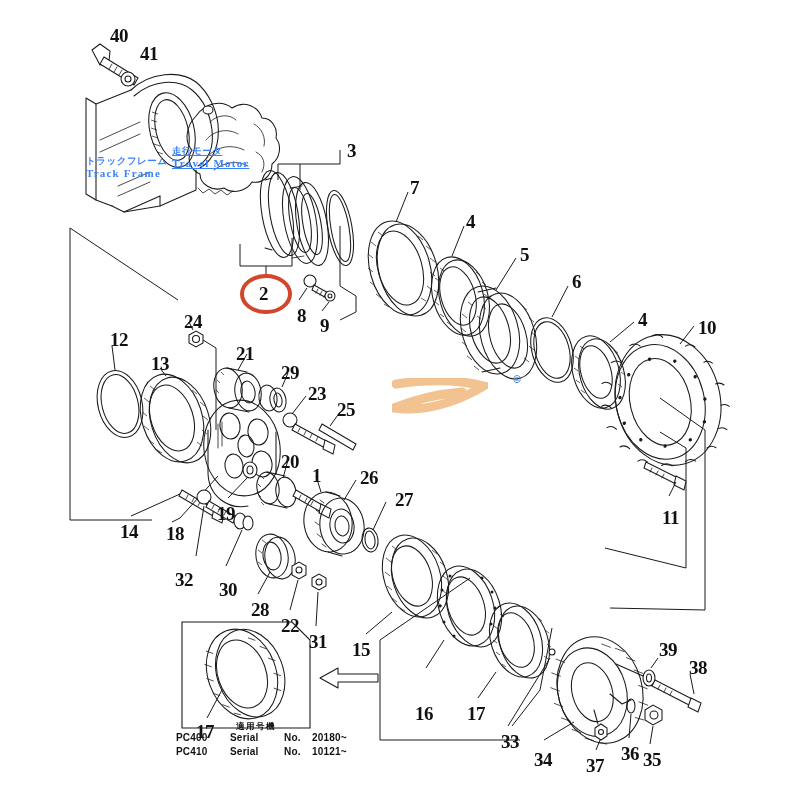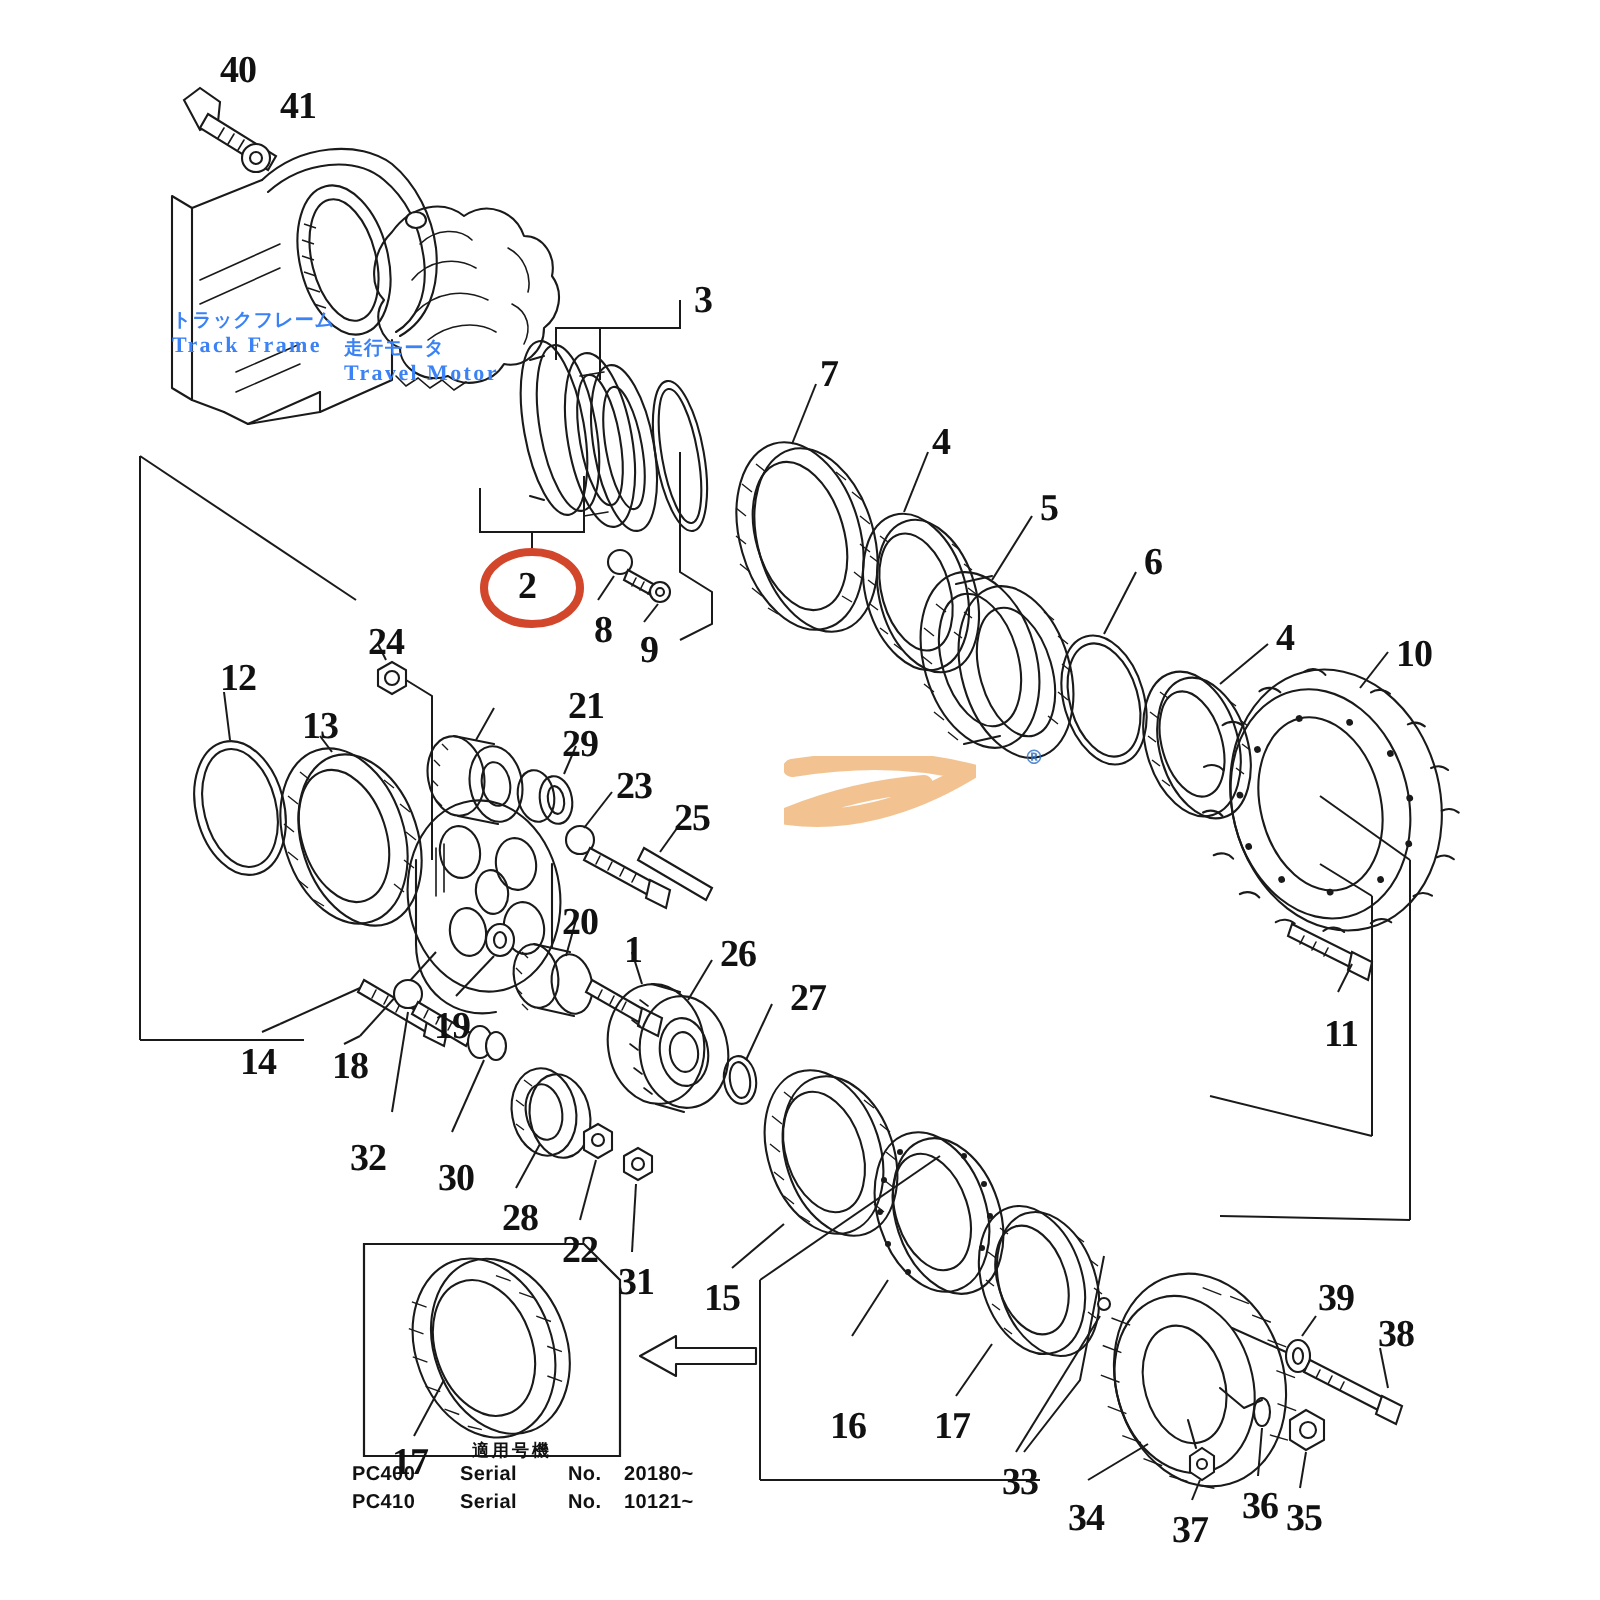--- a/index.html
+++ b/index.html
@@ -558,21 +558,21 @@
     <svg class="wm-swoosh" viewBox="0 0 96 40">
       <path d="M4,6 C30,2 60,0 92,8 C62,26 30,34 2,30 C22,22 44,16 70,14" fill="none" stroke="#f0b97d" stroke-width="9" stroke-linecap="round" opacity="0.85"></path>
     </svg>
     <div class="wm-reg" style="color: rgb(46, 111, 196);">®</div>
   </div>
 
   <div class="complabel" id="lbl-track-frame" style="left: 86px; top: 156px;">
     <span class="jp">トラックフレーム</span>
     <span class="en">Track  Frame</span>
   </div>
-  <div class="complabel" id="lbl-travel-motor" style="left: 172px; top: 170px;">
+  <div class="complabel" id="lbl-travel-motor" style="left: 172px; top: 146px; text-decoration: underline;">
     <span class="jp">走行モータ</span>
     <span class="en">Travel  Motor</span>
   </div>
 
   <div id="serial-note">
     <span class="sn-jp">適用号機</span>
     <span class="sn-row">
       <span class="mdl">PC400</span><span class="ser">Serial</span><span class="no">No.</span><span>20180~</span>
     </span>
     <span class="sn-row">
@@ -589,21 +589,21 @@
       <div class="callout" style="left: 520px; top: 245px;">5</div>
       <div class="callout" style="left: 572px; top: 272px;">6</div>
       <div class="callout" style="left: 638px; top: 310px;">4</div>
       <div class="callout" style="left: 698px; top: 318px;">10</div>
       <div class="callout" style="left: 259px; top: 284px;">2</div>
       <div class="callout" style="left: 297px; top: 306px;">8</div>
       <div class="callout" style="left: 320px; top: 316px;">9</div>
       <div class="callout" style="left: 110px; top: 330px;">12</div>
       <div class="callout" style="left: 184px; top: 312px;">24</div>
       <div class="callout" style="left: 151px; top: 354px;">13</div>
-      <div class="callout" style="left: 236px; top: 344px; margin-left: 48px;">21</div>
+      <div class="callout" style="left: 236px; top: 344px;">21</div>
       <div class="callout" style="left: 281px; top: 363px;">29</div>
       <div class="callout" style="left: 308px; top: 384px;">23</div>
       <div class="callout" style="left: 337px; top: 400px;">25</div>
       <div class="callout" style="left: 281px; top: 452px;">20</div>
       <div class="callout" style="left: 312px; top: 466px;">1</div>
       <div class="callout" style="left: 360px; top: 468px;">26</div>
       <div class="callout" style="left: 395px; top: 490px;">27</div>
       <div class="callout" style="left: 217px; top: 504px;">19</div>
       <div class="callout" style="left: 120px; top: 522px;">14</div>
       <div class="callout" style="left: 166px; top: 524px;">18</div>

